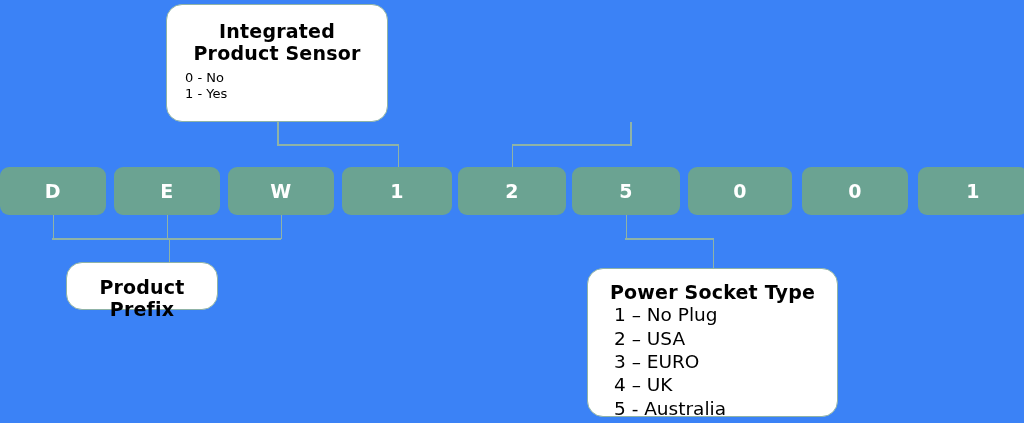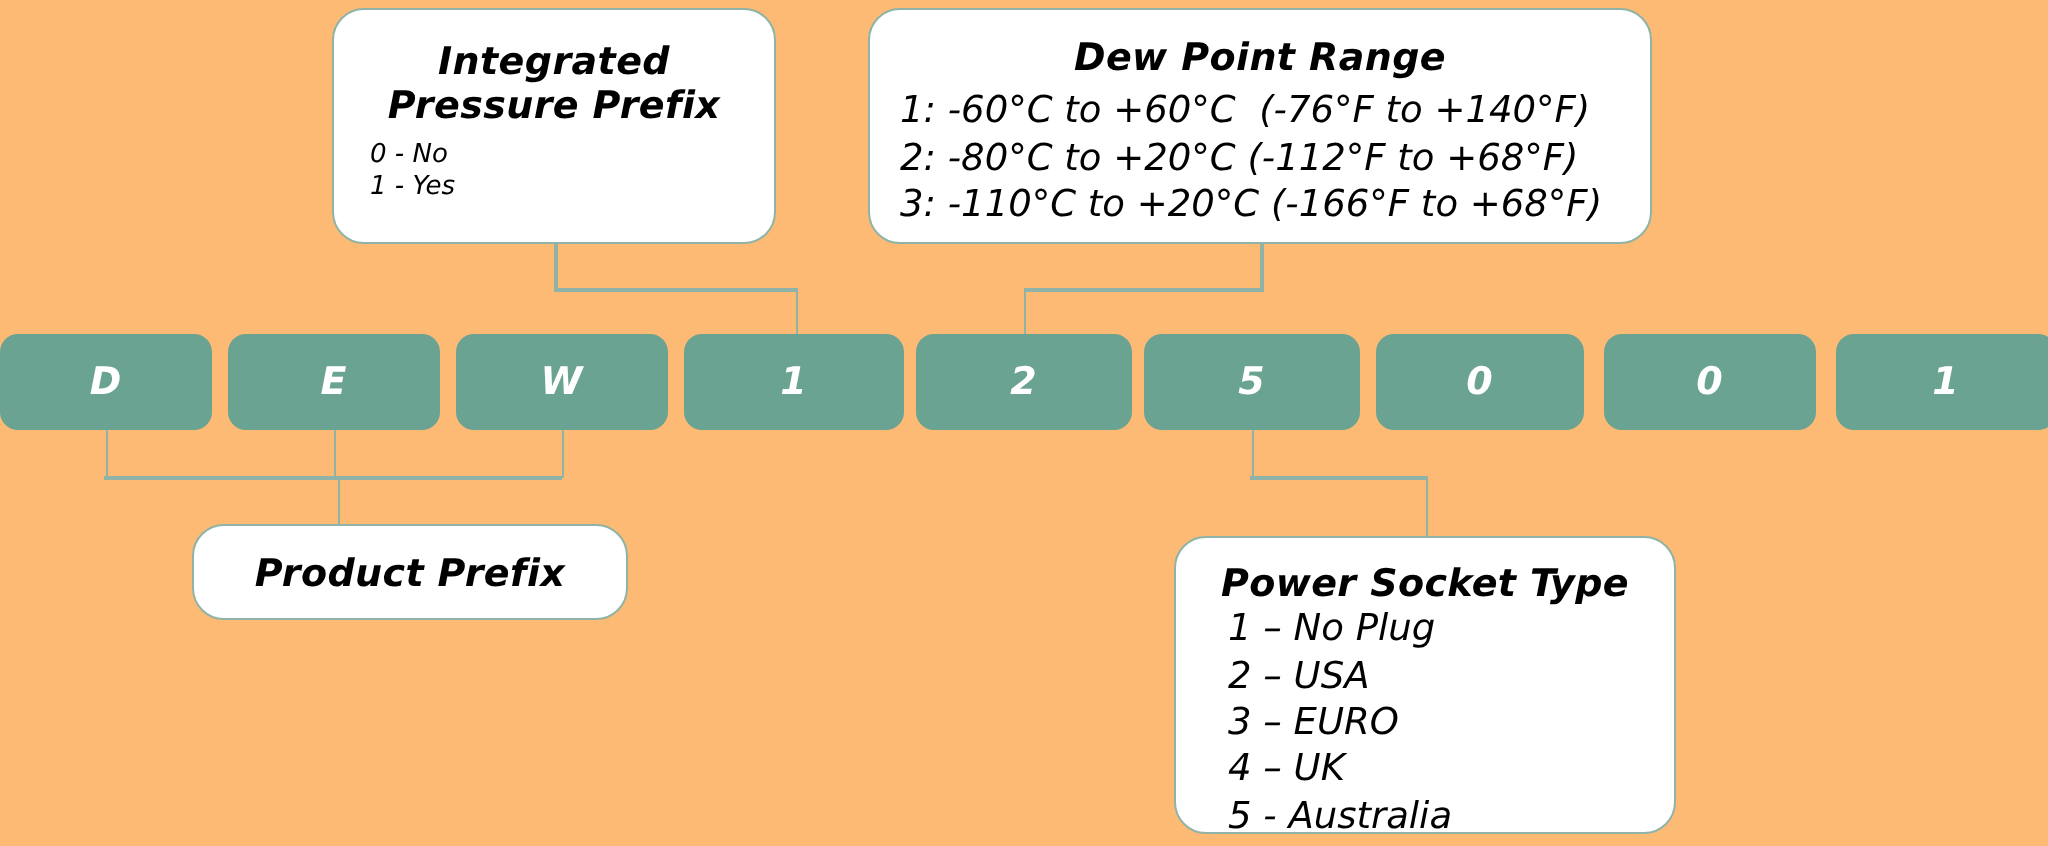--- a/index.html
+++ b/index.html
@@ -8,23 +8,22 @@
     background: #ffffff;
   }
   body {
     font-family: "DejaVu Sans", "Liberation Sans", sans-serif;
     -webkit-font-smoothing: antialiased;
   }
   #canvas {
     position: relative;
     width: 1024px;
     height: 423px;
-    background: #fdba74;
+    background: #3b82f6;
     overflow: hidden;
-    font-style: italic;
   }
 
   
   .callout {
     position: absolute;
     box-sizing: border-box;
     background: #ffffff;
     border: 1.6px solid #8FB3A6;
     border-radius: 16px;
     z-index: 3;
@@ -46,21 +45,21 @@
   #box-sensor { left: 166px; top: 4px; width: 222px; height: 118px; }
   #box-sensor .title { font-size: 19px; margin-top: 15px; }
   #box-sensor .lines { font-size: 13px; margin-top: 5px; padding-left: 18px; }
 
   
   #box-dewpoint { left: 434px; top: 4px; width: 392px; height: 118px; }
   #box-dewpoint .title { font-size: 19px; margin-top: 13px; }
   #box-dewpoint .lines { font-size: 18.5px; margin-top: 4px; padding-left: 15px; }
 
   
-  #box-prefix { left: 96px; top: 262px; width: 218px; height: 48px; }
+  #box-prefix { left: 66px; top: 262px; width: 152px; height: 48px; }
   #box-prefix .title { font-size: 19px; margin-top: 13px; }
 
   
   #box-socket { left: 587px; top: 268px; width: 251px; height: 149px; }
   #box-socket .title { font-size: 19px; margin-top: 12px; text-align: center; }
   #box-socket .lines { font-size: 18.5px; margin-top: 0; padding-left: 26px; }
 
   
   .cell {
     position: absolute;
@@ -86,31 +85,25 @@
   }
   .vline { width: 1.6px; }
   .hline { height: 1.6px; }
 </style>
 </head>
 <body>
 
 <div id="canvas">
 
   <div class="callout" id="box-sensor">
-    <div class="title"><span>Integrated</span><br><span>Pressure Prefix</span></div>
+    <div class="title"><span>Integrated</span><br><span>Product Sensor</span></div>
     <div class="lines">0 - No
 1 - Yes</div>
   </div>
 
-  <div class="callout" id="box-dewpoint">
-    <div class="title">Dew Point Range</div>
-    <div class="lines">1: -60°C to +60°C  (-76°F to +140°F)
-2: -80°C to +20°C (-112°F to +68°F)
-3: -110°C to +20°C (-166°F to +68°F)</div>
-  </div>
 
   <div class="callout" id="box-prefix">
     <div class="title">Product Prefix</div>
   </div>
 
   <div class="callout" id="box-socket">
     <div class="title">Power Socket Type</div>
     <div class="lines">1 – No Plug
 2 – USA
 3 – EURO

